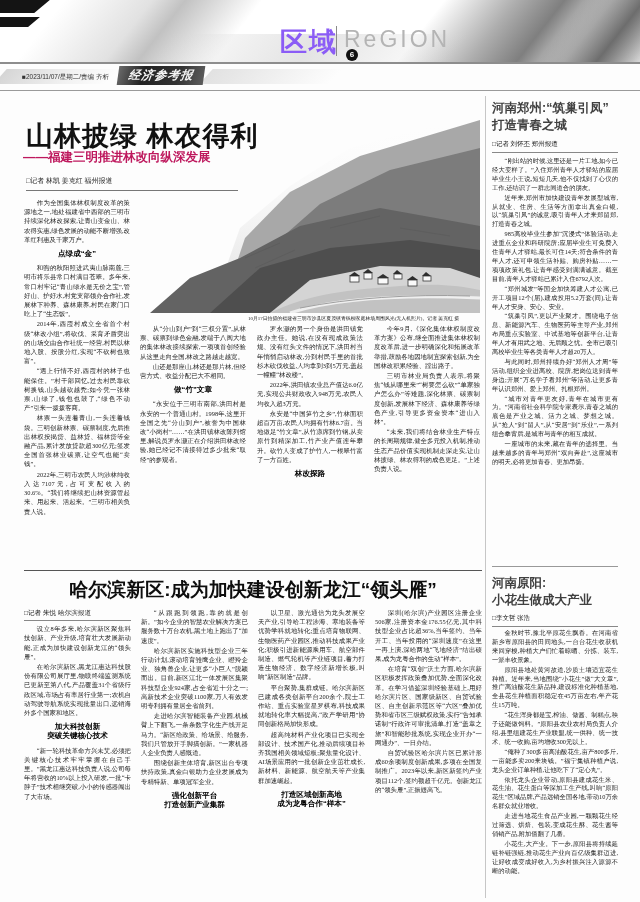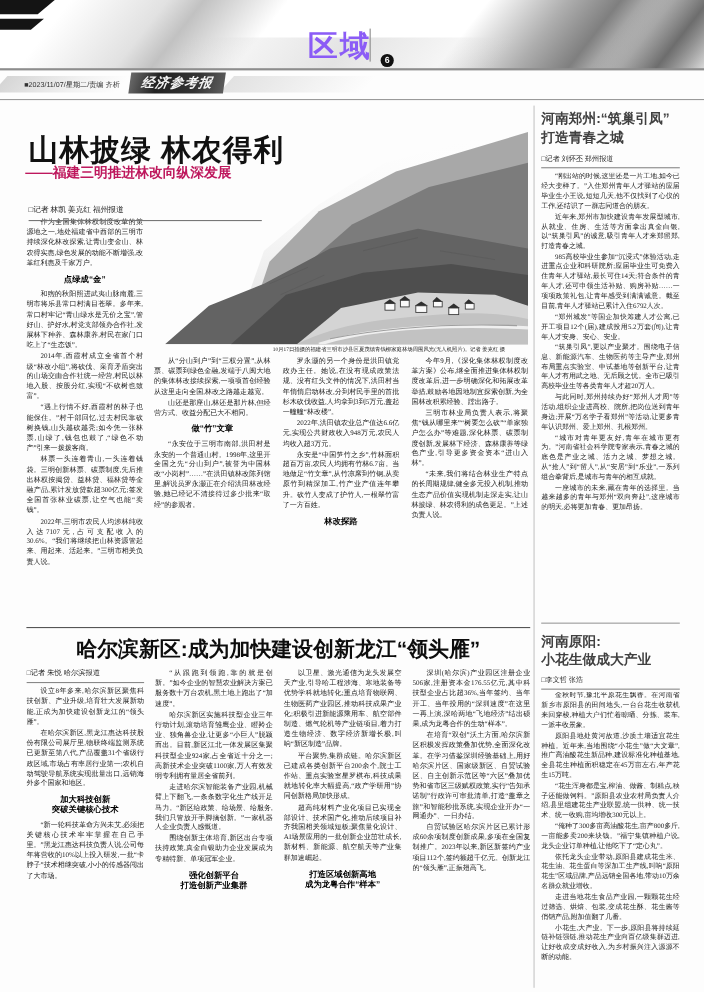--- a/index.html
+++ b/index.html
@@ -25,21 +25,21 @@
               color:#f5f5f5;text-align:center;font-size:12px;line-height:19px;font-weight:bold;
               font-style:italic;letter-spacing:1px;transform:skewX(-8deg);}
   .mast-band{position:absolute;transform:skewX(-42deg);}
   #mast-rule{left:0;top:90px;width:640px;height:1px;background:#9a9a9a;}
   
   #lead-headline{left:26px;top:118px;font-family:Liberation Sans, sans-serif;font-weight:900;
                  font-size:27px;color:#111;letter-spacing:1px;white-space:nowrap;z-index:3;}
   #lead-subtitle{left:23px;top:149px;font-family:"Liberation Sans",sans-serif;font-weight:700;
                  font-size:12.5px;color:#be185d;white-space:nowrap;z-index:3;}
   #lead-byline{left:26px;top:176px;width:212px;font-size:7px;color:#222;
-               border-bottom:1px solid #777;padding-bottom:4px;z-index:3;margin-top:10px;}
+               border-bottom:1px solid #777;padding-bottom:4px;z-index:3;}
   #lead-photo{left:150px;top:108px;width:330px;height:205px;z-index:1;}
   #lead-caption{left:248px;top:316px;width:232px;font-size:4.9px;color:#222;line-height:1.35;}
   .bodytext{font-size:6.4px;line-height:9.2px;text-align:justify;color:#1c1c1c;overflow:hidden;}
   .bodytext p{margin:0 0 1px 0;text-indent:2em;}
   #lead-col1{left:24px;top:198px;width:106px;height:368px;}
   #lead-cols234{left:140px;top:324px;width:340px;height:228px;column-count:3;column-gap:11px;}
   .subhead{font-family:"Liberation Sans",sans-serif;font-weight:bold;font-size:7.6px;
            text-align:center;margin:5px 0;text-indent:0 !important;color:#000;break-inside:avoid;}
   .subhead div{text-indent:0;}
   
@@ -63,20 +63,21 @@
 
 <div id="banner" class="abs">
   <div class="corner" style="left:-14px;top:0;width:56px;height:13px;transform:skewX(-50deg);"></div>
   <div class="corner" style="left:-6px;top:17px;width:40px;height:10px;transform:skewX(-50deg);"></div>
   <div class="stripe" style="left:40px;top:0;width:220px;height:63px;background:linear-gradient(90deg,transparent,#c9c9c9 40%,#8f8f8f 55%,transparent 90%);opacity:.55;"></div>
   <div class="stripe" style="left:420px;top:0;width:240px;height:63px;background:linear-gradient(90deg,transparent,#9a9a9a 30%,#5f5f5f 50%,#cfcfcf 70%,transparent);opacity:.8;"></div>
   <div class="stripe" style="left:560px;top:0;width:120px;height:63px;background:linear-gradient(90deg,transparent,#6d6d6d 50%,transparent);"></div>
   <div class="stripe" style="left:160px;top:34px;width:300px;height:29px;background:linear-gradient(90deg,transparent,#d8d8d8 50%,transparent);opacity:.7;"></div>
   <div class="abs" id="sec-cn">区域</div>
   <div class="abs" id="sec-divider"></div>
+  <div class="abs" id="sec-en">ReGION</div>
   <div class="abs" id="pagenum">6</div>
 </div>
 <div class="abs" id="banner-rule"></div>
 
 <div class="mast-band" style="left:0;top:69px;width:112px;height:15px;background:linear-gradient(90deg,#bbb,#e9e9e9 60%,transparent);opacity:.6;"></div>
 <div class="mast-band" style="left:206px;top:69px;width:130px;height:15px;background:linear-gradient(90deg,#cfcfcf,transparent);opacity:.6;"></div>
 <div class="abs" id="date-line">■2023/11/07/星期二/责编 齐析</div>
 <div class="abs" id="paper-logo">经济参考报</div>
 <div class="abs" id="mast-rule"></div>
 

